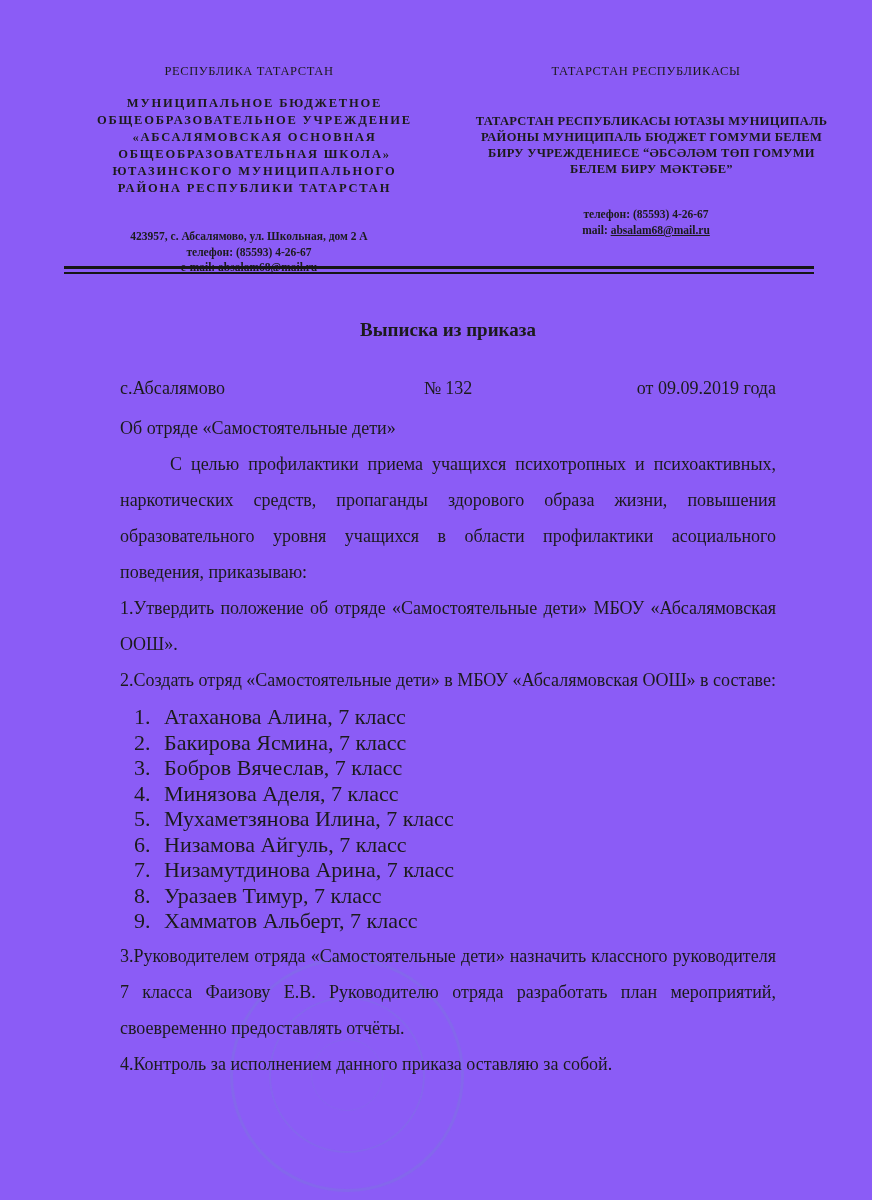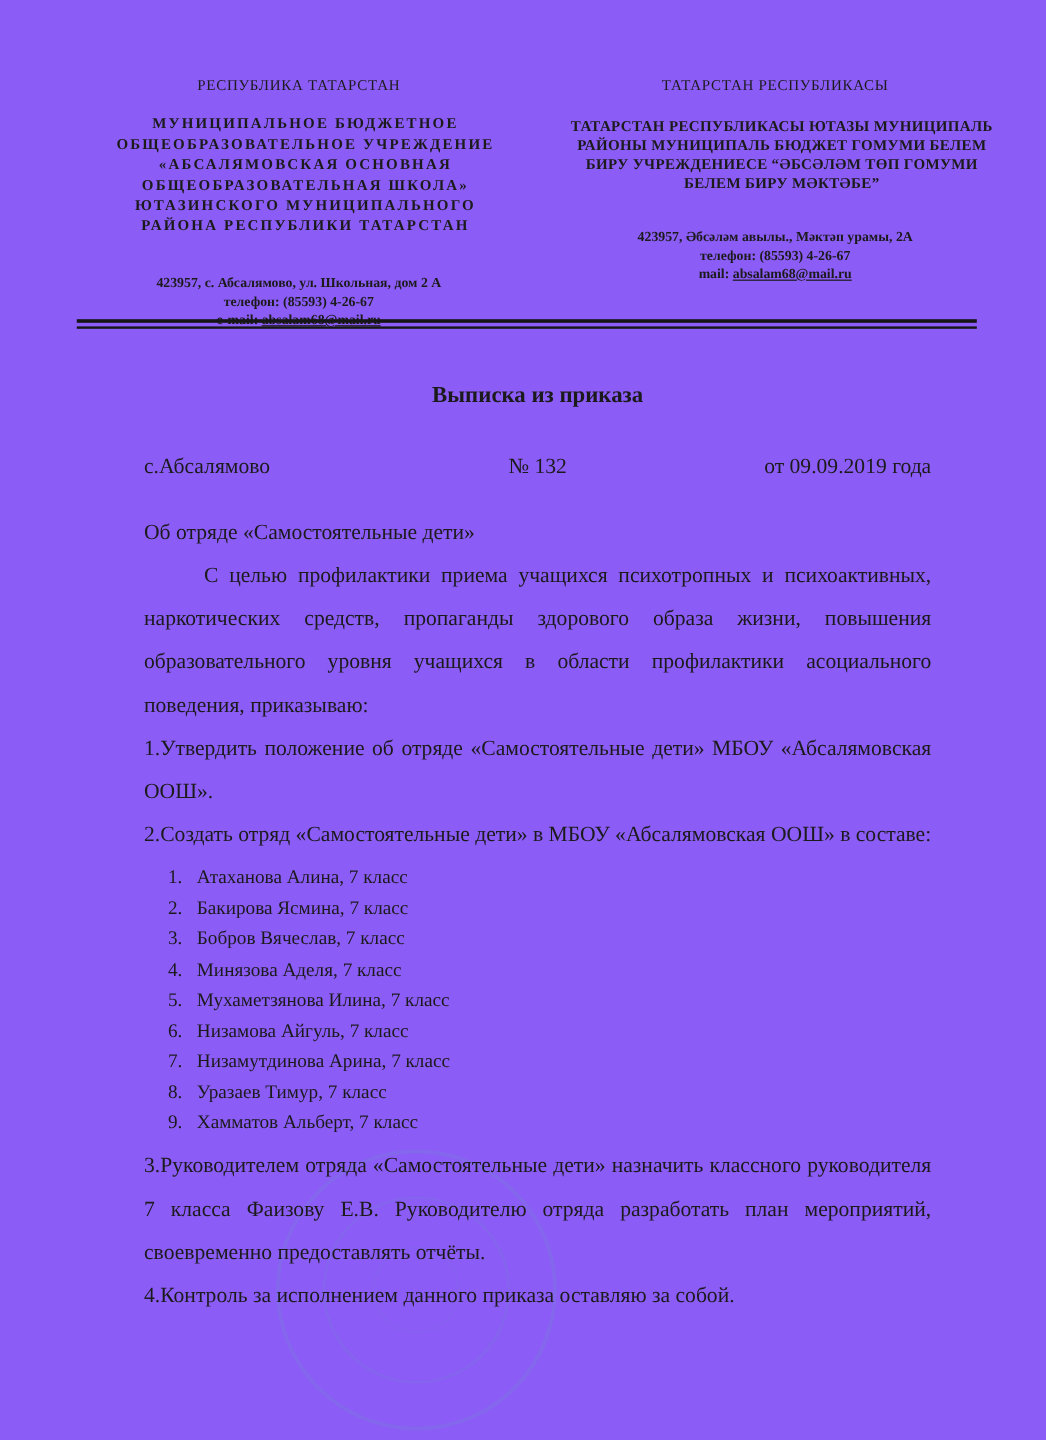--- a/index.html
+++ b/index.html
@@ -25,21 +25,21 @@
     z-index: 2;
   }
   .hcol { text-align: center; }
   .hcol-left  { width: 330px; }
   .hcol-right { width: 364px; }
   .region {
     font-size: 12.5px;
     letter-spacing: 0.6px;
     margin-bottom: 16px;
   }
-  .hcol-right .region { margin-bottom: 18px; }
+  .hcol-right .region { margin-bottom: 34px; }
   .org {
     font-weight: bold;
     font-size: 12.5px;
     line-height: 17px;
     letter-spacing: 1.8px;
     margin-left: 11px;
   }
   .hcol-right .org { letter-spacing: 0.3px; line-height: 16px; }
   .addr {
     font-weight: bold;
@@ -70,34 +70,34 @@
     line-height: 36px;
   }
   .doc-title {
     text-align: center;
     font-size: 19px;
     font-weight: bold;
     margin-bottom: 22px;
   }
   .meta {
     display: flex;
-    margin-bottom: 19px;
+    margin-bottom: 4px;
   }
   .meta > span { flex: 1; }
   .meta-place  { text-align: left; }
   .meta-number { text-align: center; }
   .meta-date   { text-align: right; }
   .subject { margin-bottom: 0; }
   .para { text-align: justify; }
   .para.indent { text-indent: 50px; }
   .members {
     list-style: decimal;
     margin: 6px 0 4px 0;
     padding-left: 36px;
-    font-size: 16px;
+    font-size: 22px;
     line-height: 25.5px;
   }
   .members li { padding-left: 8px; }
 
   
   .sig-row {
     display: flex;
     align-items: flex-end;
     gap: 12px;
     margin-top: 6px;
@@ -150,21 +150,20 @@
       <div class="addr">
         <div>423957, с. Абсалямово, ул. Школьная, дом 2 А</div>
         <div>телефон: (85593) 4-26-67</div>
         <div><span>e-mail: </span><span class="email">absalam68@mail.ru</span></div>
       </div>
     </div>
     <div class="hcol hcol-right">
       <div class="region">ТАТАРСТАН РЕСПУБЛИКАСЫ</div>
       <div class="org">ТАТАРСТАН РЕСПУБЛИКАСЫ ЮТАЗЫ МУНИЦИПАЛЬ РАЙОНЫ МУНИЦИПАЛЬ БЮДЖЕТ ГОМУМИ БЕЛЕМ БИРУ УЧРЕЖДЕНИЕСЕ “ӘБСӘЛӘМ ТӨП ГОМУМИ БЕЛЕМ БИРУ МӘКТӘБЕ”</div>
       <div class="addr">
-        <div>423957, Әбсәләм авылы., Мәктәп урамы,  2А</div>
         <div>телефон: (85593) 4-26-67</div>
         <div><span>mail: </span><span class="email">absalam68@mail.ru</span></div>
       </div>
     </div>
   </div>
 
   <div class="rule"></div>
 
   <div class="stamp">
     <div class="stamp-inner"></div>

